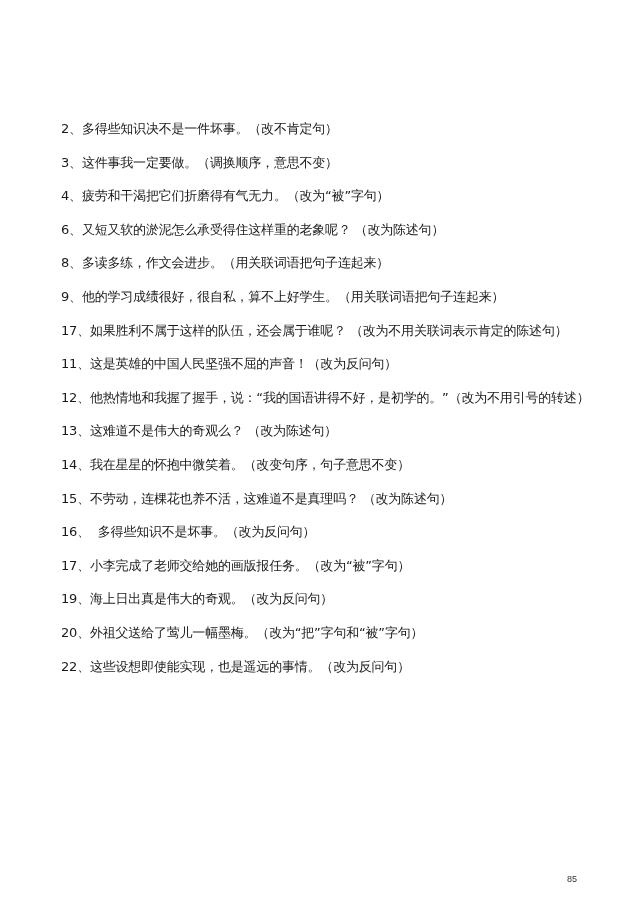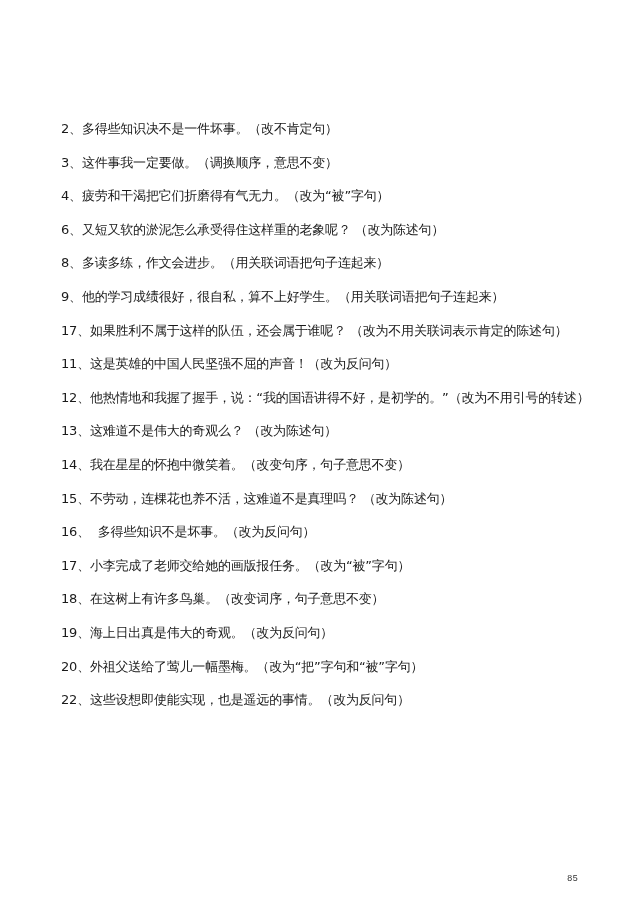--- a/index.html
+++ b/index.html
@@ -40,21 +40,21 @@
     .question.wrap {
       white-space: normal;
       word-break: break-all;
       line-height: 33.6px;
     }
     .q-num { }
     .page-number {
       position: absolute;
       left: 567px;
       top: 840px;
-      font-family: Liberation Mono, monospace;
+      font-family: Liberation Sans, sans-serif;
       font-size: 9px;
       color: #333;
     }
     .watermark {
       position: absolute;
       left: 494px;
       top: 871px;
       font-family: Liberation Serif, serif;
       font-size: 16px;
       color: #701a75;
@@ -77,21 +77,20 @@
     <li class="question"><span class="q-num">8</span><span>、多读多练，作文会进步。（用关联词语把句子连起来）</span></li>
     <li class="question"><span class="q-num">9</span><span>、他的学习成绩很好，很自私，算不上好学生。（用关联词语把句子连起来）</span></li>
     <li class="question"><span class="q-num">17</span><span>、如果胜利不属于这样的队伍，还会属于谁呢？ （改为不用关联词表示肯定的陈述句）</span></li>
     <li class="question"><span class="q-num">11</span><span>、这是英雄的中国人民坚强不屈的声音！（改为反问句）</span></li>
     <li class="question"><span class="q-num">12</span><span>、他热情地和我握了握手，说：“我的国语讲得不好，是初学的。”（改为不用引号的转述）</span></li>
     <li class="question"><span class="q-num">13</span><span>、这难道不是伟大的奇观么？ （改为陈述句）</span></li>
     <li class="question"><span class="q-num">14</span><span>、我在星星的怀抱中微笑着。（改变句序，句子意思不变）</span></li>
     <li class="question"><span class="q-num">15</span><span>、不劳动，连棵花也养不活，这难道不是真理吗？ （改为陈述句）</span></li>
     <li class="question"><span class="q-num">16</span><span style="white-space:pre">、  多得些知识不是坏事。（改为反问句）</span></li>
     <li class="question"><span class="q-num">17</span><span>、小李完成了老师交给她的画版报任务。（改为“被”字句）</span></li>
-    <li class="question"><span class="q-num">18</span><span>、在这树上有许多鸟巢。（改变词序，句子意思不变）</span></li>
     <li class="question"><span class="q-num">19</span><span>、海上日出真是伟大的奇观。（改为反问句）</span></li>
     <li class="question"><span class="q-num">20</span><span>、外祖父送给了莺儿一幅墨梅。（改为“把”字句和“被”字句）</span></li>
     <li class="question"><span class="q-num">22</span><span>、这些设想即使能实现，也是遥远的事情。（改为反问句）</span></li>
   </ol>
 
   <div class="page-number">85</div>
 
   <div class="watermark">头条 @紫丁香518</div>
 </div>
 

